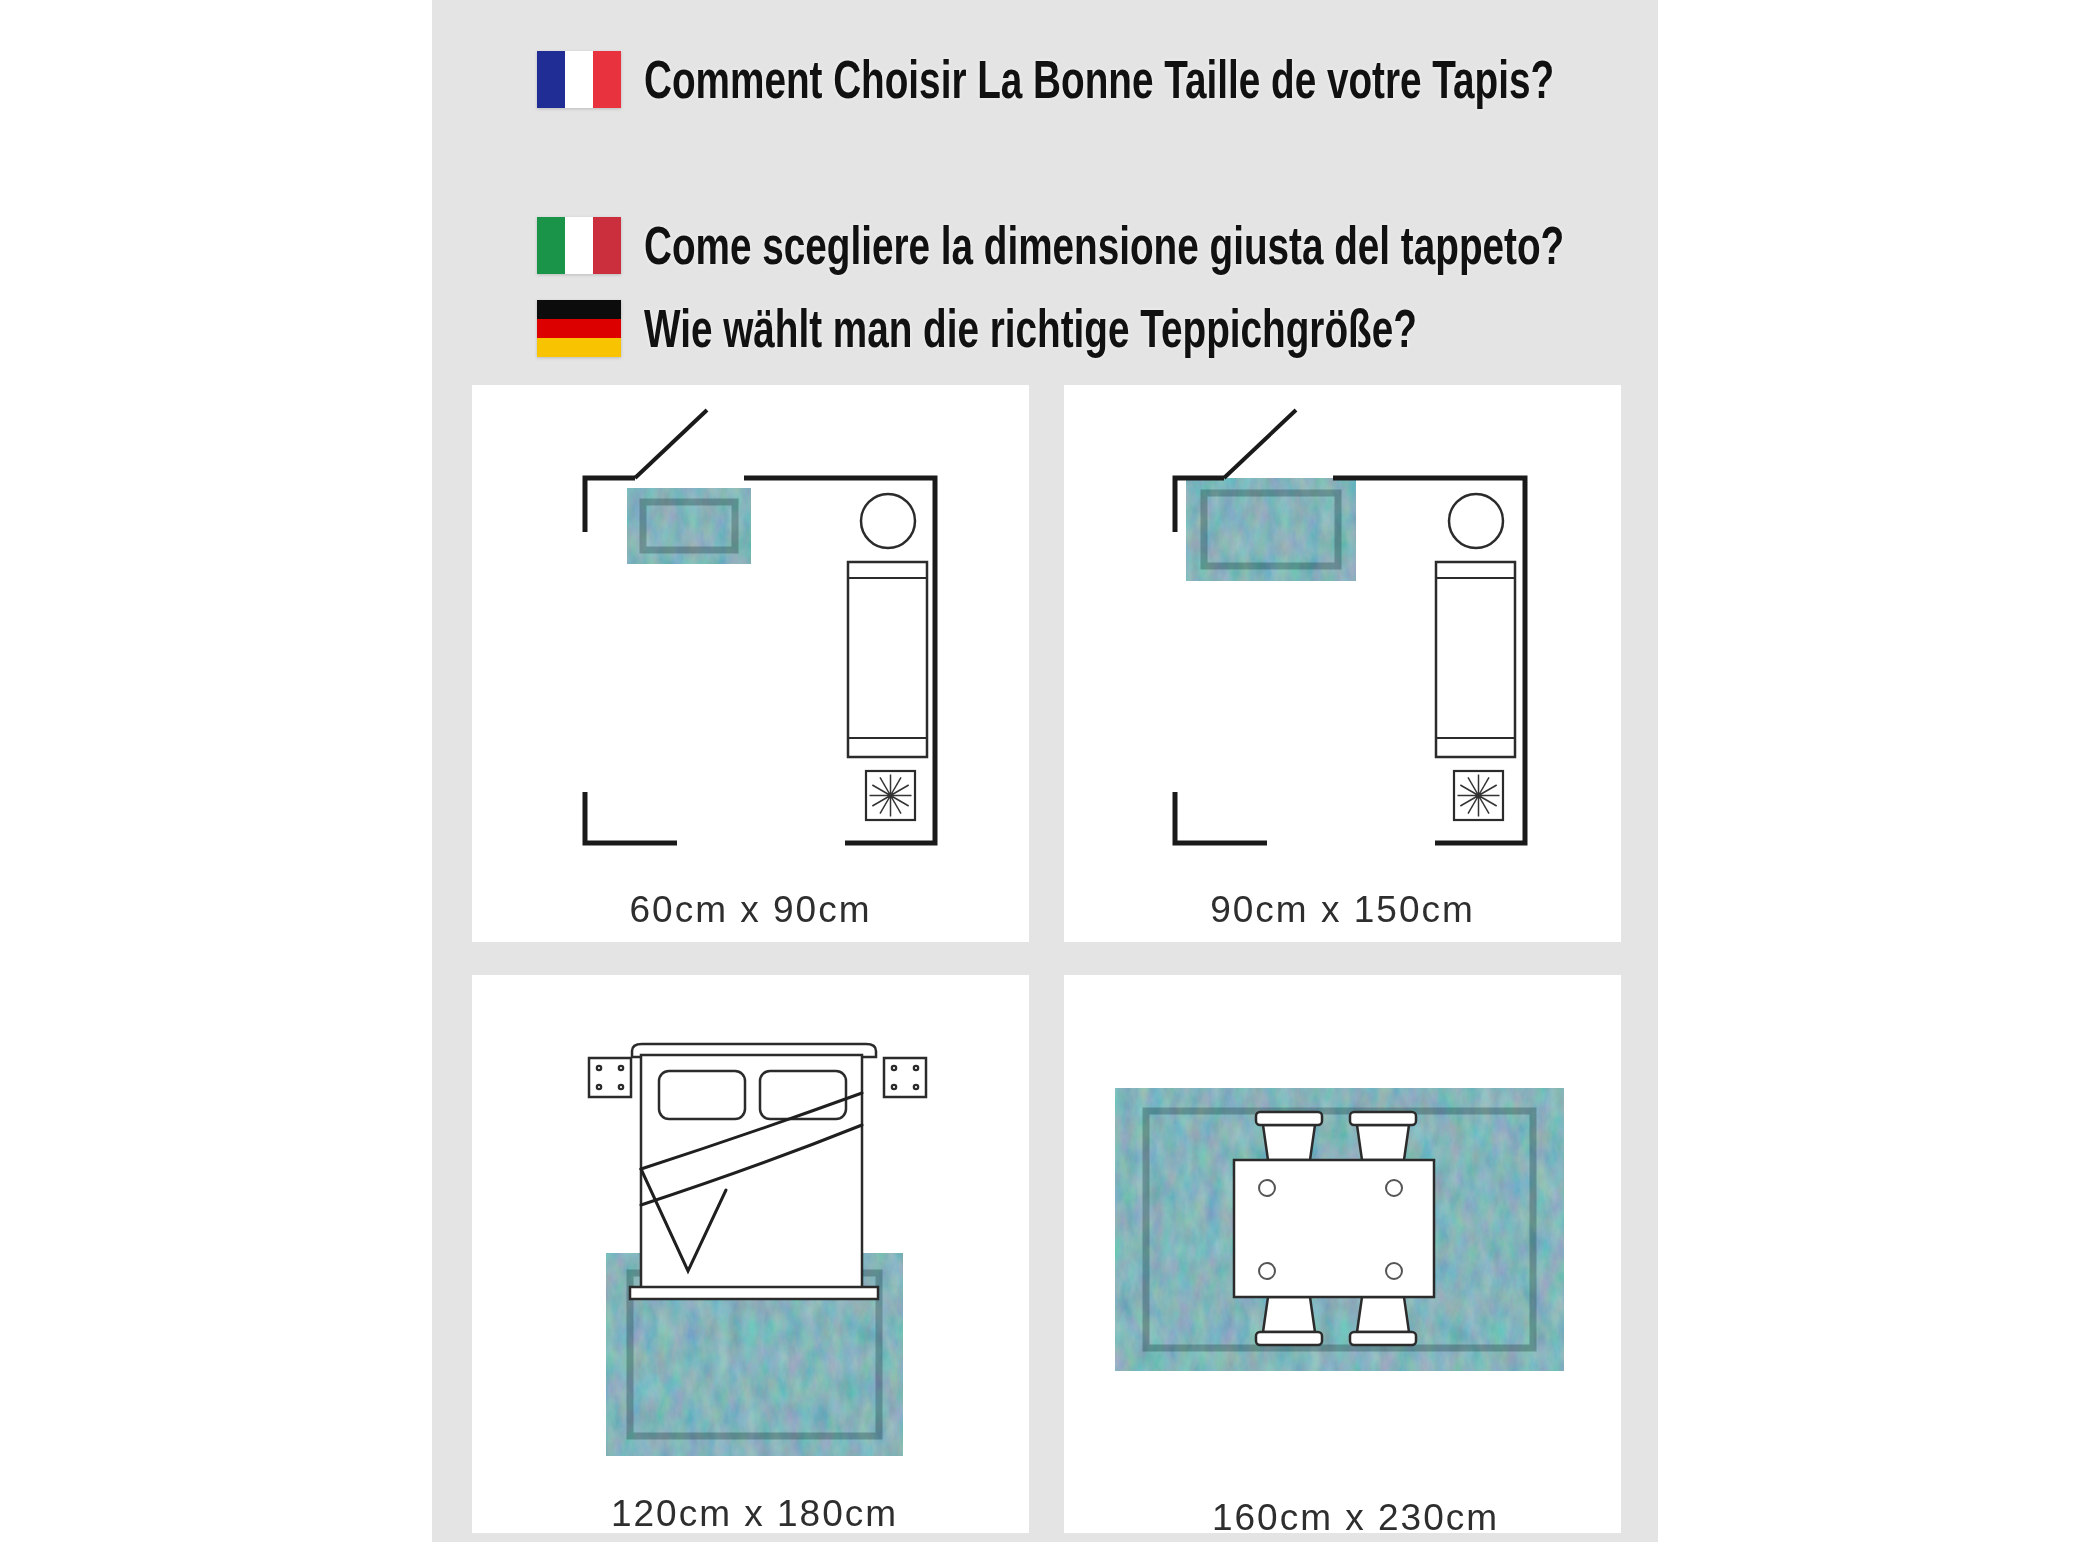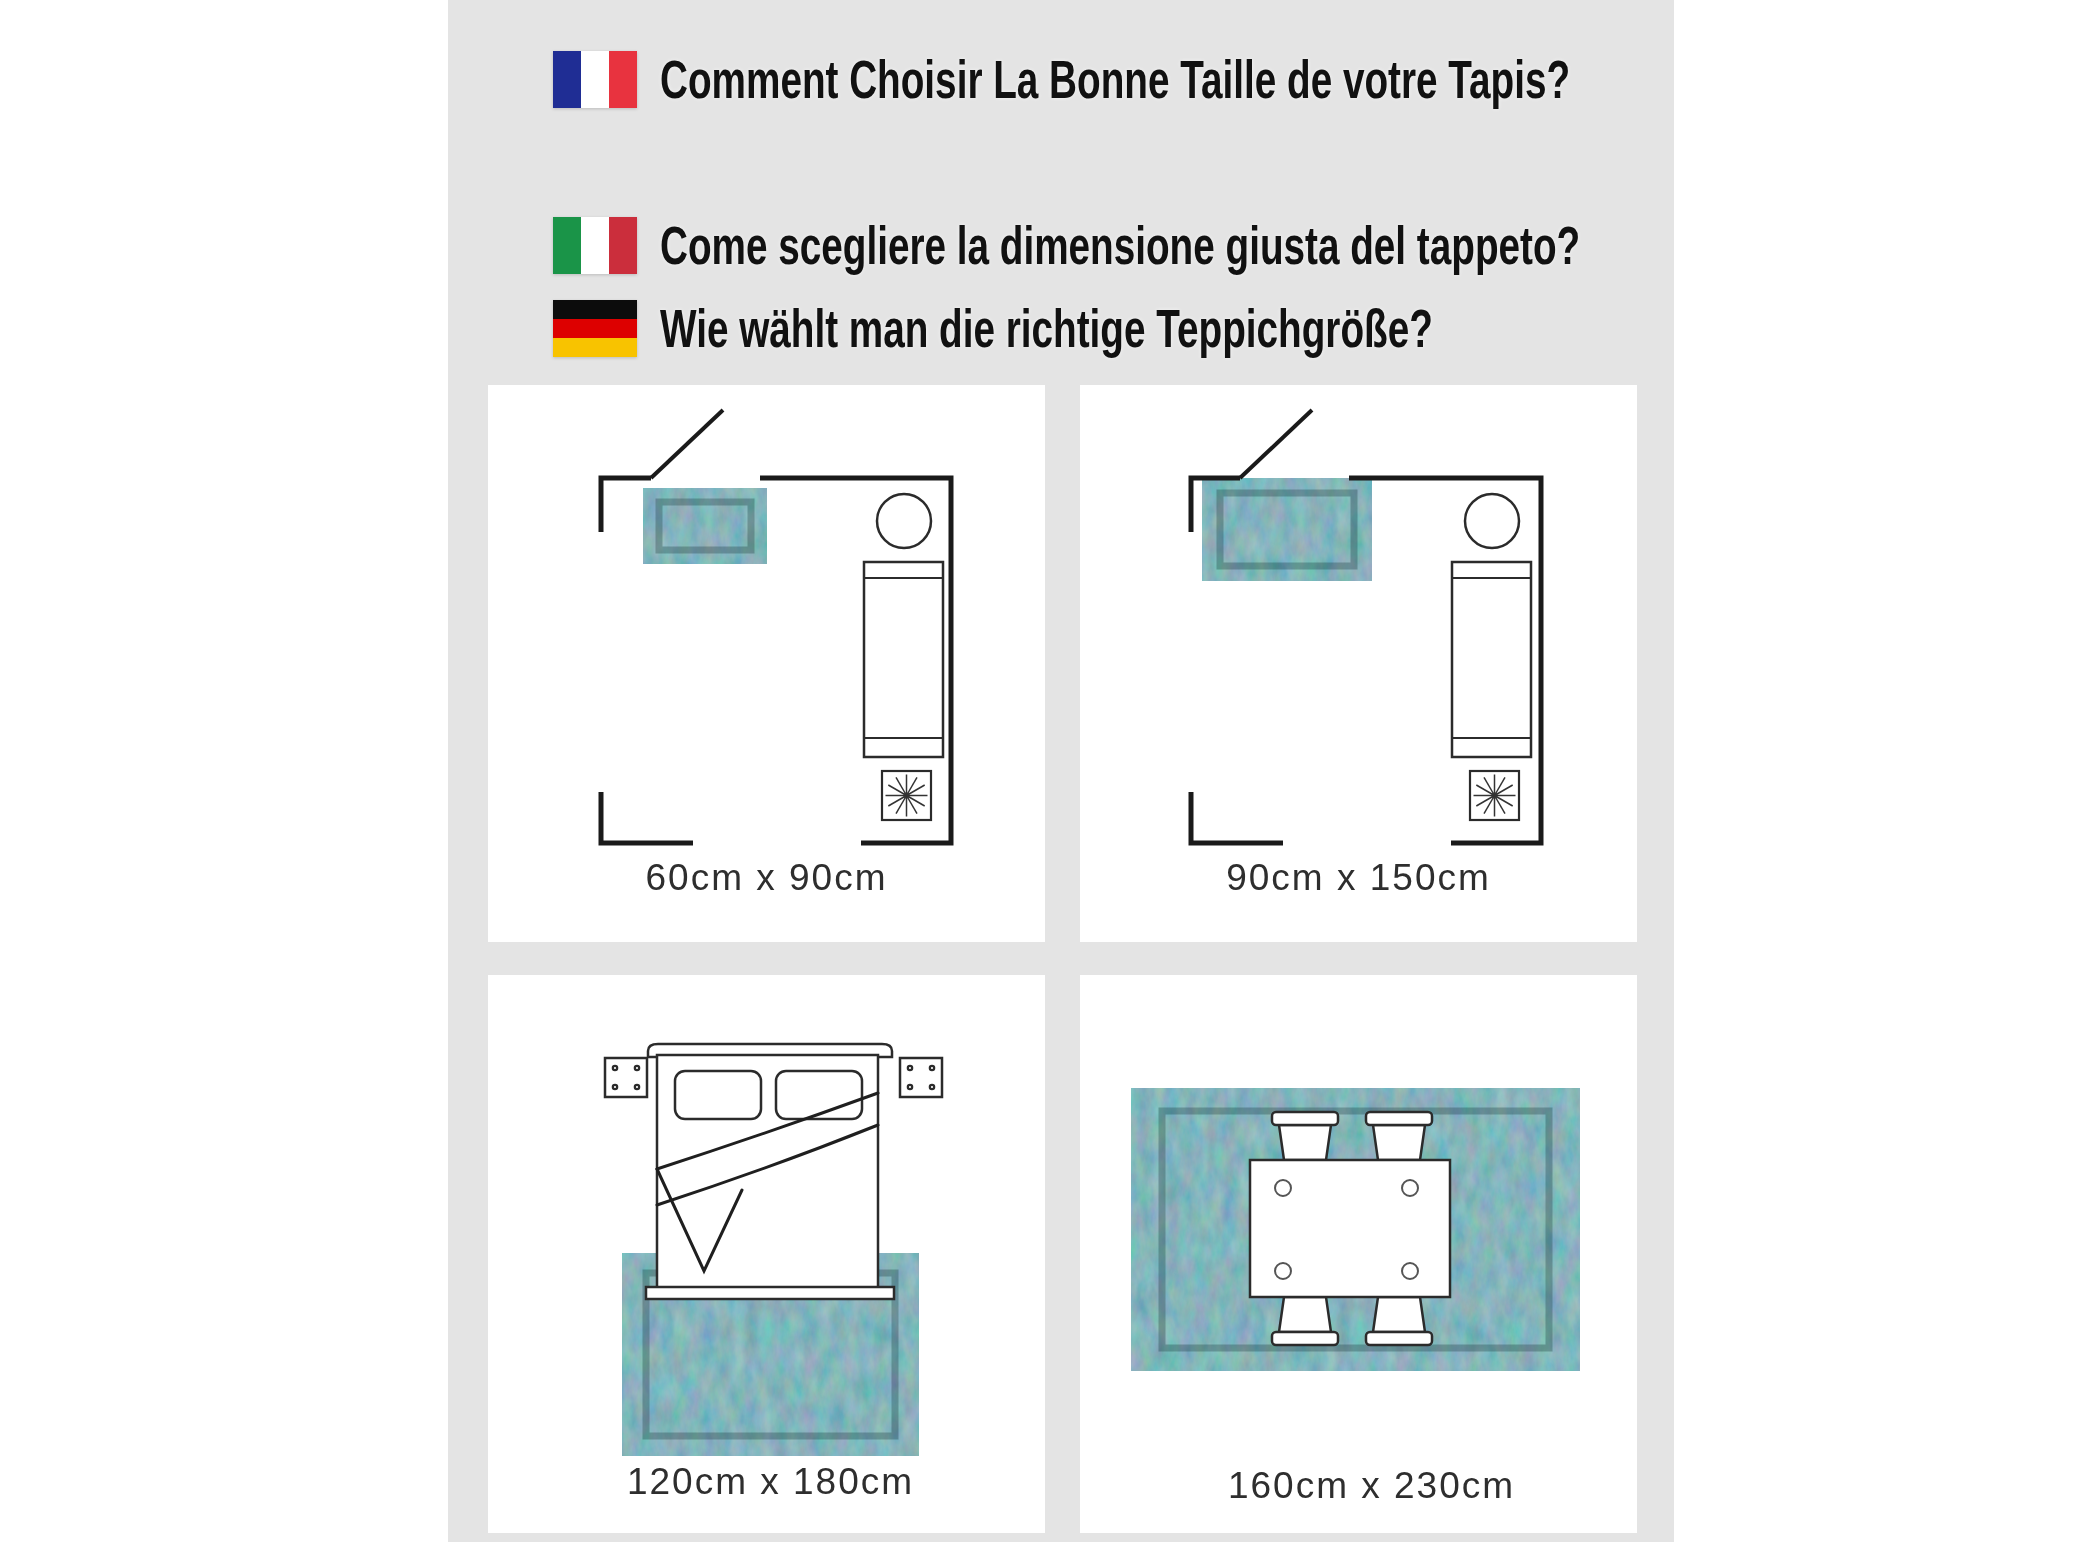--- a/index.html
+++ b/index.html
@@ -1,18 +1,18 @@
 <!DOCTYPE html>
 <html style="--panel-bg: #e4e4e4; --line: #1a1a1a; --title-text: #111111; --label-text: #2e2e2e; --rug-base: #3a7680; --fr-blue: #1f2d94; --fr-red: #e8333f; --es-red: #c6101f; --es-yellow: #f6c400; --it-green: #1a9448; --it-red: #cb2e3c; --de-black: #0c0c0c; --de-red: #dd0000; --de-gold: #f8c300;"><head>
 <meta charset="utf-8">
 <style>
   html,body{margin:0;padding:0;background:#ffffff;}
   .stage{position:relative;width:2083px;height:1562px;background:#ffffff;overflow:hidden;
          font-family:"Liberation Sans",sans-serif;}
-  .panel{position:absolute;left:448px;top:0;width:1226px;height:1542px;background:var(--panel-bg,#e4e4e4);}
+  .panel{position:absolute;left:432px;top:0;width:1226px;height:1542px;background:var(--panel-bg,#e4e4e4);}
 
   
   .lang-row{position:absolute;left:105px;display:flex;align-items:center;height:57px;}
   .flag{width:84px;height:57px;flex:0 0 84px;position:relative;box-shadow:0 1px 3px rgba(0,0,0,.18);}
   .flag.fr{background:linear-gradient(90deg,var(--fr-blue) 0 33.4%,#fff 33.4% 66.6%,var(--fr-red) 66.6% 100%);}
   .flag.es{background:linear-gradient(180deg,var(--es-red) 0 25%,var(--es-yellow) 25% 75%,var(--es-red) 75% 100%);}
   .flag.es .emblem{position:absolute;left:14px;top:19px;width:15px;height:19px;
       background:linear-gradient(180deg,#c98 0 22%,#eed 22% 48%,#b44 48% 78%,#c87 78% 100%);
       box-shadow:-5px 2px 0 -2px #caa089,5px 2px 0 -2px #caa089;border-radius:2px;}
   .flag.it{background:linear-gradient(90deg,var(--it-green) 0 33.4%,#fff 33.4% 66.6%,var(--it-red) 66.6% 100%);}
@@ -22,21 +22,21 @@
       text-shadow:0 0 5px rgba(255,255,255,.65);}
 
   
   .card{position:absolute;width:557px;background:#ffffff;}
   .card.r1{top:385px;height:557px;}
   .card.r2{top:975px;height:558px;}
   .card.c1{left:40px;}
   .card.c2{left:632px;}
   .card svg{position:absolute;left:0;top:0;}
   .size-label{position:absolute;left:0;right:0;text-align:center;
-      font-size:37px;letter-spacing:2px;color:var(--label-text,#2e2e2e);}
+      font-size:37px;letter-spacing:2px;color:var(--label-text,#2e2e2e);margin-top:32px;}
   .card.r1 .size-label{top:472px;}
   .card.bed .size-label{top:486px;padding-left:8px;}
   .card.dining .size-label{top:490px;padding-left:26px;}
 
   .wall{stroke:var(--line,#1a1a1a);stroke-width:5;fill:none;}
   .door{stroke:var(--line,#1a1a1a);stroke-width:4;fill:none;}
   .furn{stroke:#2b2b2b;stroke-width:2.5;fill:#ffffff;}
   .thin{stroke:#2b2b2b;stroke-width:2.2;fill:none;}
   .leaf{stroke:#333;stroke-width:1.5;fill:none;}
   .sheet{stroke:#1f1f1f;stroke-width:3;fill:none;stroke-linecap:round;}

